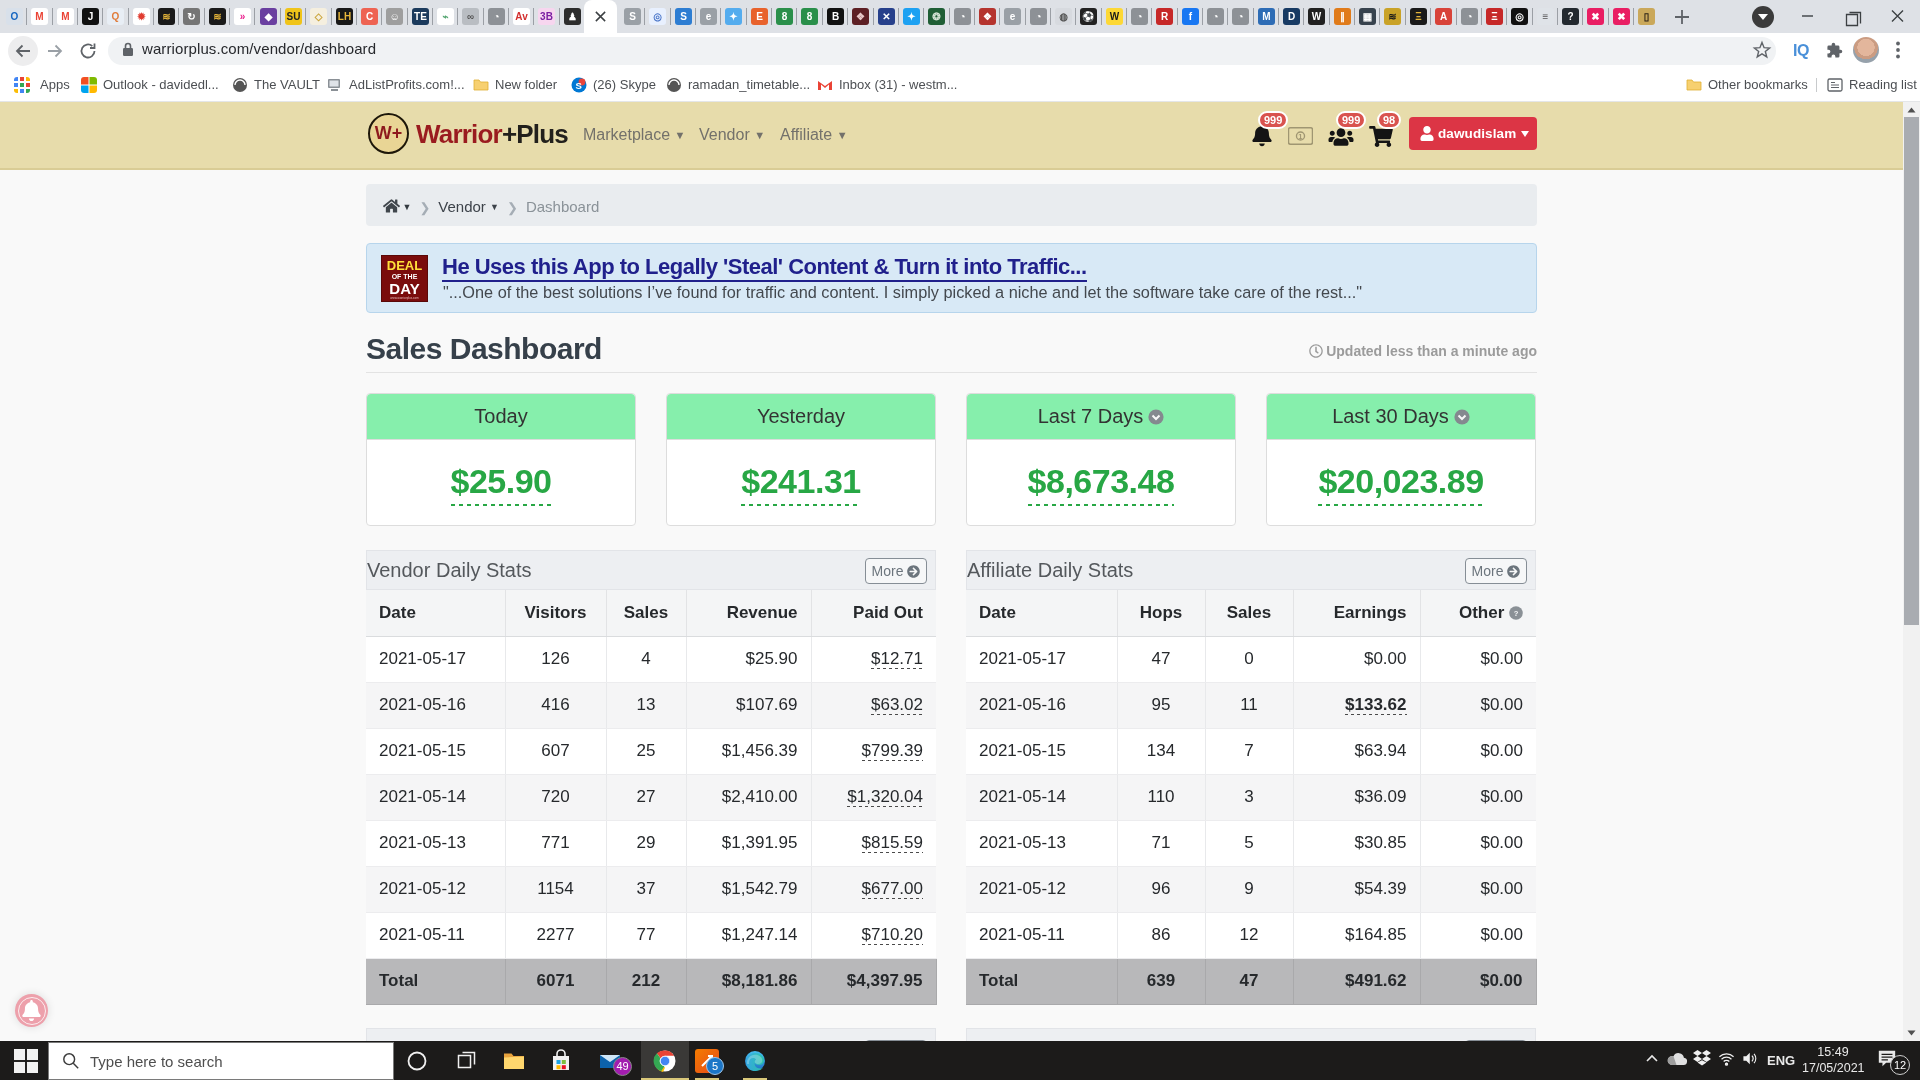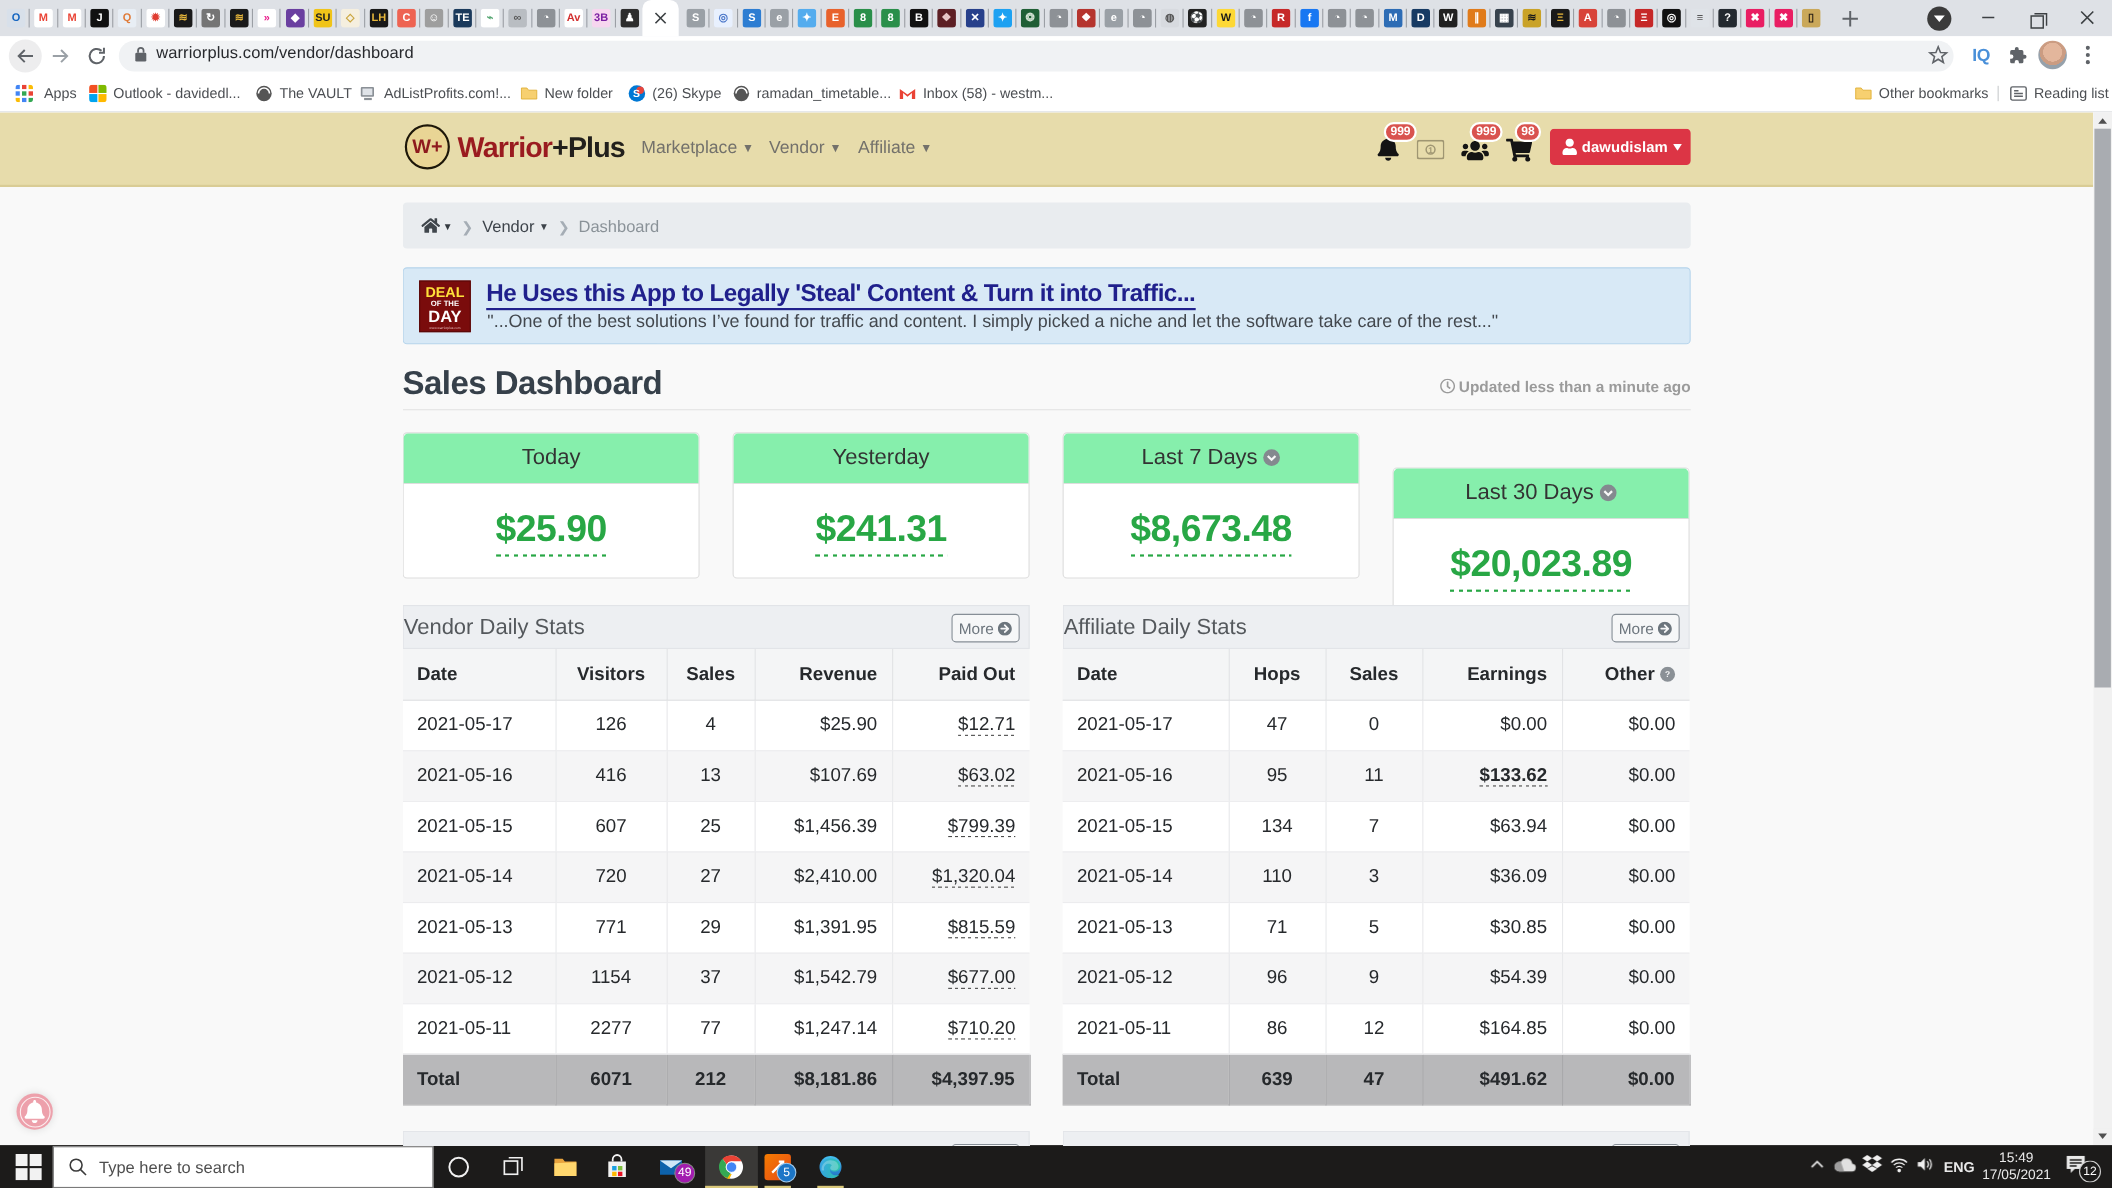--- a/index.html
+++ b/index.html
@@ -132,21 +132,21 @@
         <div class="cardhead">Yesterday</div>
         <div class="cardval"><span>$241.31</span></div>
       </div>
 <div class="card" style="left:600px;">
         <div class="cardhead">Last 7 Days<svg style="position:relative;top:2px;margin-left:5px" width="16" height="16" viewBox="0 0 16 16">
             <circle cx="8" cy="8" r="7.6" fill="#84898f"></circle>
             <path d="M4.5 6.5 L8 10 L11.5 6.5" stroke="#f7f7f7" stroke-width="2" fill="none"></path>
           </svg></div>
         <div class="cardval"><span>$8,673.48</span></div>
       </div>
-<div class="card" style="left:900px;margin-top:32px;">
+<div class="card" style="left:900px;">
         <div class="cardhead">Last 30 Days<svg style="position:relative;top:2px;margin-left:5px" width="16" height="16" viewBox="0 0 16 16">
             <circle cx="8" cy="8" r="7.6" fill="#84898f"></circle>
             <path d="M4.5 6.5 L8 10 L11.5 6.5" stroke="#f7f7f7" stroke-width="2" fill="none"></path>
           </svg></div>
         <div class="cardval"><span>$20,023.89</span></div>
       </div>
 <div class="panel" style="left:0;top:448px;">
         <div class="panelhead">Vendor Daily Stats<div class="morebtn">More <svg style="position:relative;top:2px" width="13" height="13" viewBox="0 0 512 512">
               <path fill="#6c757d" d="M256 8c137 0 248 111 248 248S393 504 256 504 8 393 8 256 119 8 256 8zm-28.9 143.6l75.5 72.4H120c-13.3 0-24 10.7-24 24v16c0 13.3 10.7 24 24 24h182.6l-75.5 72.4c-9.7 9.3-9.9 24.8-.4 34.3l11 10.9c9.4 9.4 24.6 9.4 33.9 0l132.3-131.6c9.4-9.4 9.4-24.6 0-33.9L271.6 106.3c-9.4-9.4-24.6-9.4-33.9 0l-11 10.9c-9.5 9.6-9.3 25.1.4 34.4z"></path>
             </svg></div></div>
@@ -529,21 +529,21 @@
     </svg>
 <span class="bm" style="left:593px">(26) Skype</span>
 <svg class="bmicon" style="left:666px" viewBox="0 0 16 16">
       <circle cx="8" cy="8" r="7" fill="#555"></circle>
       <path d="M3 8 a5 5 0 0 1 10 0" fill="none" stroke="#fff" stroke-width="1.4"></path>
     </svg>
 <span class="bm" style="left:688px">ramadan_timetable...</span>
 <svg class="bmicon" style="left:817px" viewBox="0 0 16 16">
       <path d="M1 13 V4 l7 5 7-5 v9 h-3 V7.5 L8 11 4 7.5 V13 Z" fill="#ea4335"></path>
     </svg>
-<span class="bm" style="left:839px">Inbox (58) - westm...</span>
+<span class="bm" style="left:839px">Inbox (31) - westm...</span>
 <svg class="bmicon" style="left:1686px" viewBox="0 0 16 16">
       <path d="M1 3 h5 l1.5 2 H15 v8 H1 Z" fill="#f7d070" stroke="#dfae33" stroke-width="0.8"></path>
     </svg>
 <span class="bm" style="left:1708px">Other bookmarks</span>
 <div style="position:absolute;left:1816px;top:9px;width:1px;height:14px;background:#c8cacc"></div>
 <svg class="bmicon" style="left:1827px" viewBox="0 0 16 16">
       <rect x="1" y="2" width="14" height="12" rx="1.5" fill="none" stroke="#5f6368" stroke-width="1.3"></rect>
       <path d="M4 5.5 h4 M4 8 h8 M4 10.5 h8" stroke="#5f6368" stroke-width="1.2"></path>
     </svg>
 <span class="bm" style="left:1849px">Reading list</span>

